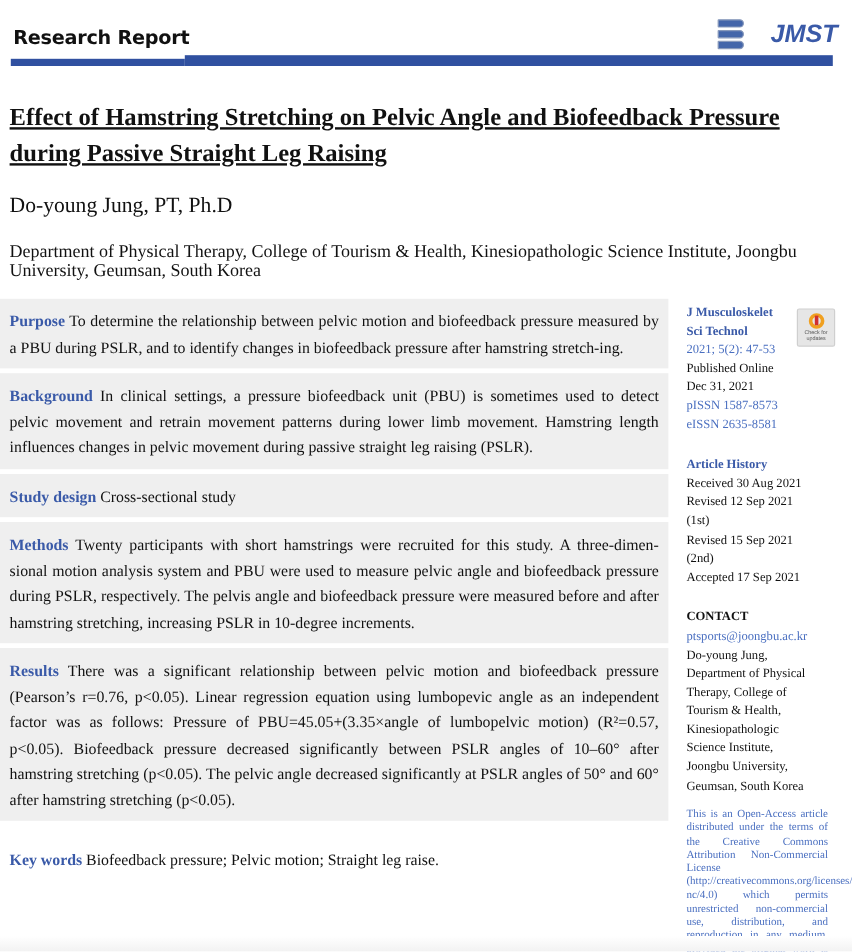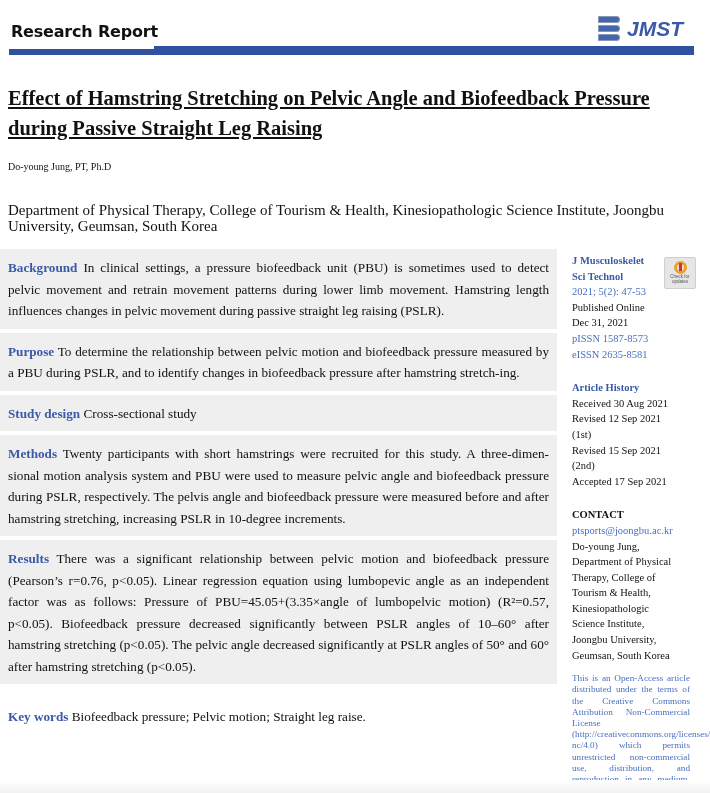--- a/index.html
+++ b/index.html
@@ -4,34 +4,34 @@
   <style>
     * { margin: 0; padding: 0; box-sizing: border-box; }
     html, body { width: 710px; height: 793px; background: #ffffff; overflow: hidden; }
     body { position: relative; font-family: "Liberation Serif", serif; color: #111; }
 
     
     .hdr-label { position: absolute; left: 11px; top: 22px; font-family: "DejaVu Sans", sans-serif;
       font-weight: bold; font-size: 16px; color: #111; letter-spacing: -0.2px; }
     .hdr-bar-left { position: absolute; left: 9px; top: 49px; width: 145px; height: 6px; background: #3050a0; }
     .hdr-bar-right { position: absolute; left: 154px; top: 46px; width: 540px; height: 9px; background: #3050a0; }
-    .logo { position: absolute; left: 596px; top: 16px; display: flex; align-items: center; gap: 3px; }
+    .logo { position: absolute; left: 596px; top: 16px; display: flex; align-items: center; gap: 18px; }
     .logo-books { width: 28px; height: 26px; position: relative; }
     .logo-books span { position: absolute; left: 2px; width: 22px; height: 7px; background: #4466aa;
       border-radius: 1px 4px 4px 1px; border: 1px solid #8899bb; }
     .logo-books span:nth-child(1){ top: 0; }
     .logo-books span:nth-child(2){ top: 9px; }
     .logo-books span:nth-child(3){ top: 18px; }
     .logo-text { font-family: "Liberation Sans", sans-serif; font-style: italic; font-weight: bold;
       font-size: 21px; color: #3a5aa8; }
 
     
     .title { position: absolute; left: 8px; top: 83px; width: 690px; font-family: "Liberation Serif", serif;
       font-weight: bold; font-size: 20.5px; line-height: 30px; color: #111; text-decoration: underline; }
-    .author { position: absolute; left: 8px; top: 161px; font-size: 10px; color: #111; }
+    .author { position: absolute; left: 8px; top: 161px; font-size: 18px; color: #111; }
     .affil { position: absolute; left: 8px; top: 202px; width: 660px; font-size: 15px; line-height: 16px; color: #111; }
 
     
     .abstract { position: absolute; left: 0; top: 249px; width: 557px; }
     .panel { background: #efefef; padding: 8px 8px 7px 8px; margin-bottom: 4px;
       font-size: 13.2px; line-height: 21.5px; text-align: justify; color: #111; }
     .panel .lbl { color: #3a5aa8; font-weight: bold; }
     .kw { padding: 8px; font-size: 13.2px; line-height: 21.5px; color: #111; margin-top: 14px; }
     .kw .lbl { color: #3a5aa8; font-weight: bold; }
 
@@ -66,26 +66,26 @@
     </div>
   <div class="logo-text">JMST</div>
 </div>
 
 <div class="title">Effect of Hamstring Stretching on Pelvic Angle and Biofeedback Pressure during Passive Straight Leg Raising</div>
 <div class="author">Do-young Jung, PT, Ph.D</div>
 <div class="affil">Department of Physical Therapy, College of Tourism &amp; Health, Kinesiopathologic Science Institute, Joongbu University, Geumsan, South Korea</div>
 
 <div class="abstract">
   <div class="panel">
+    <span class="lbl">Purpose</span>
+    <span>To determine the relationship between pelvic motion and biofeedback pressure measured by a PBU during PSLR, and to identify changes in biofeedback pressure after hamstring stretch-ing.</span>
+  </div>
+  <div class="panel">
     <span class="lbl">Background</span>
     <span>In clinical settings, a pressure biofeedback unit (PBU) is sometimes used to detect pelvic movement and retrain movement patterns during lower limb movement. Hamstring length influences changes in pelvic movement during passive straight leg raising (PSLR).</span>
-  </div>
-  <div class="panel">
-    <span class="lbl">Purpose</span>
-    <span>To determine the relationship between pelvic motion and biofeedback pressure measured by a PBU during PSLR, and to identify changes in biofeedback pressure after hamstring stretch-ing.</span>
   </div>
   <div class="panel">
     <span class="lbl">Study design</span>
     <span>Cross-sectional study</span>
   </div>
   <div class="panel">
     <span class="lbl">Methods</span>
     <span>Twenty participants with short hamstrings were recruited for this study. A three-dimen-sional motion analysis system and PBU were used to measure pelvic angle and biofeedback pressure during PSLR, respectively. The pelvis angle and biofeedback pressure were measured before and after hamstring stretching, increasing PSLR in 10-degree increments.</span>
   </div>
   <div class="panel">

